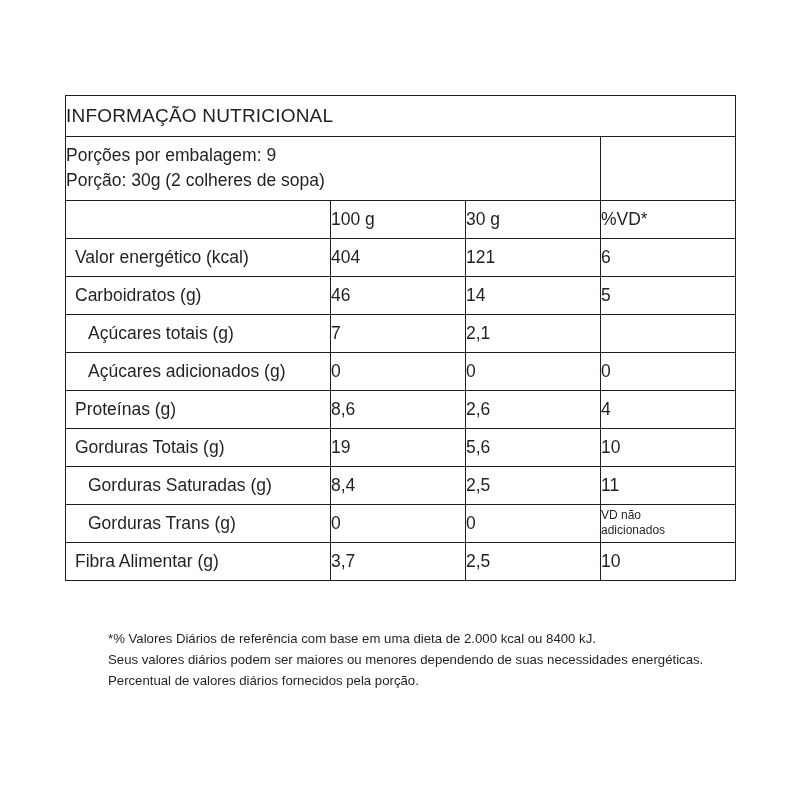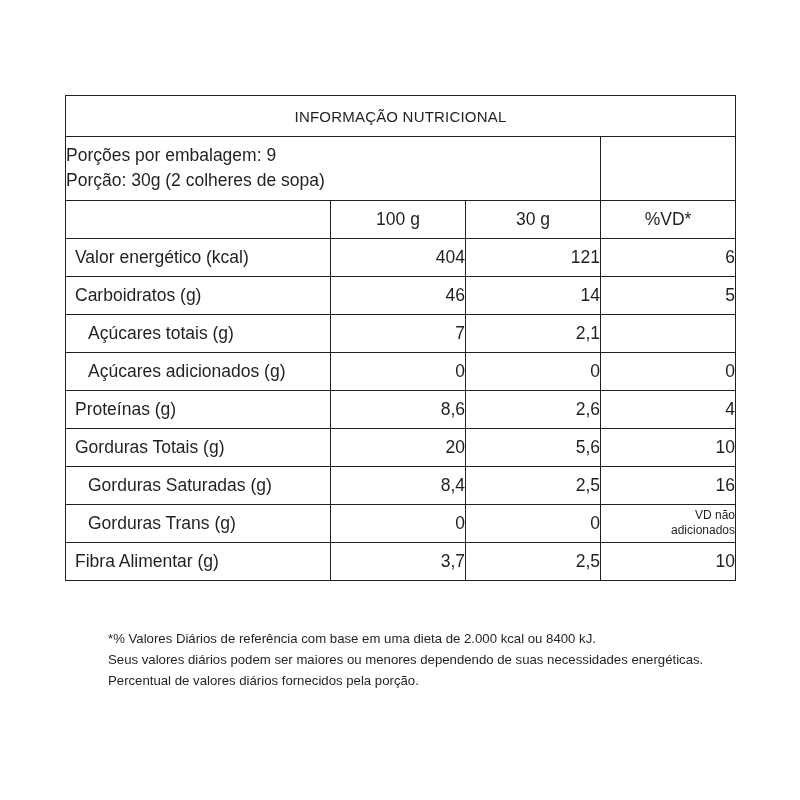--- a/index.html
+++ b/index.html
@@ -25,51 +25,51 @@
     border-collapse: collapse;
     width: 100%;
     table-layout: fixed;
   }
   table.nutri td {
     border: 1px solid #231f20;
     padding: 0;
     vertical-align: middle;
   }
   .title-cell {
-    text-align: center;
-    font-size: 15px;
+    text-align: left;
+    font-size: 19px;
     height: 40px;
     letter-spacing: .2px;
   }
   .portion-cell {
     text-align: left;
     font-size: 17.5px;
     line-height: 1.42;
     padding: 6px 0 7px 0 !important;
   }
   .blank-cell {
     background: #fff;
   }
   .colhead {
-    text-align: center;
+    text-align: left;
     font-size: 17.5px;
     height: 37px;
   }
   .rowlabel {
     text-align: left;
     font-size: 17.5px;
     height: 37px;
     padding-left: 9px !important;
     margin-top: 29px;
   }
   .rowlabel.indent {
     padding-left: 22px !important;
   }
   .val {
-    text-align: right;
+    text-align: left;
     font-size: 17.5px;
   }
   .val.small {
     font-size: 12px;
     line-height: 1.25;
   }
   .footnotes {
     position: absolute;
     left: 108px;
     top: 630px;
@@ -138,29 +138,29 @@
           <td class="val">0</td>
         </tr>
         <tr>
           <td class="rowlabel">Proteínas (g)</td>
           <td class="val">8,6</td>
           <td class="val">2,6</td>
           <td class="val">4</td>
         </tr>
         <tr>
           <td class="rowlabel">Gorduras Totais (g)</td>
-          <td class="val">20</td>
+          <td class="val">19</td>
           <td class="val">5,6</td>
           <td class="val">10</td>
         </tr>
         <tr>
           <td class="rowlabel indent">Gorduras Saturadas (g)</td>
           <td class="val">8,4</td>
           <td class="val">2,5</td>
-          <td class="val">16</td>
+          <td class="val">11</td>
         </tr>
         <tr>
           <td class="rowlabel indent">Gorduras Trans (g)</td>
           <td class="val">0</td>
           <td class="val">0</td>
           <td class="val small">
             <div>VD não</div>
             <div>adicionados</div>
           </td>
         </tr>

